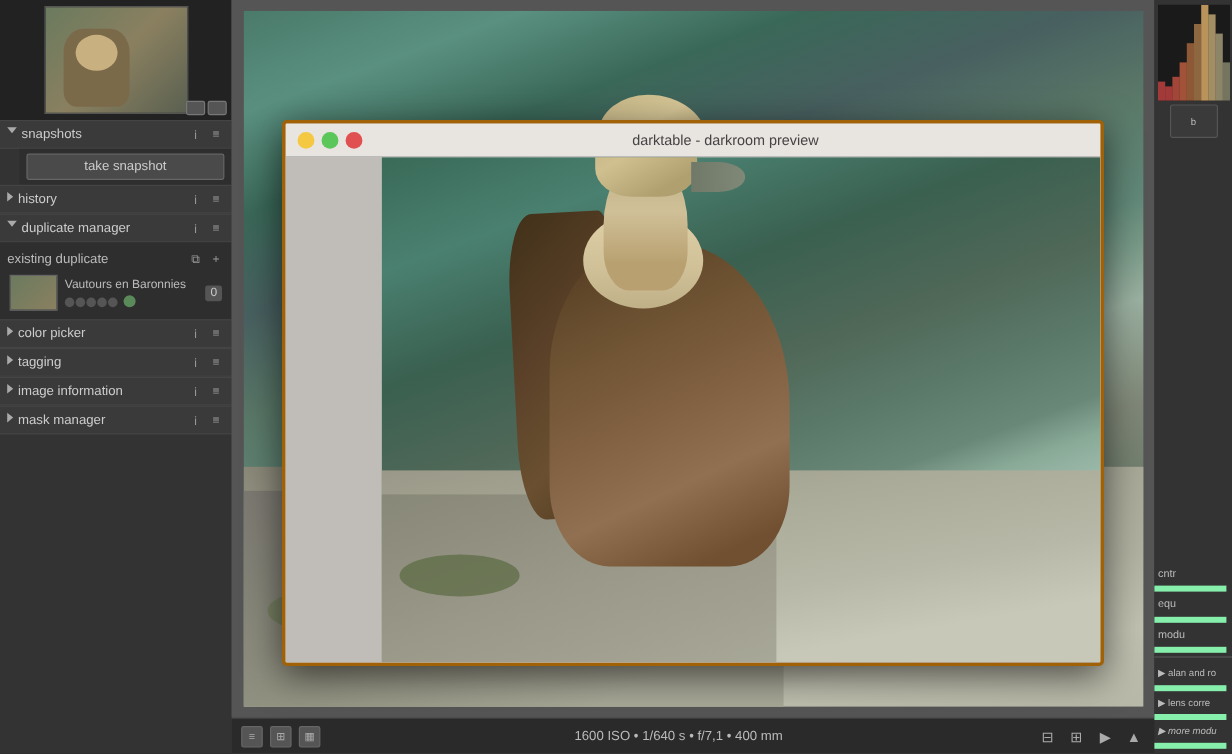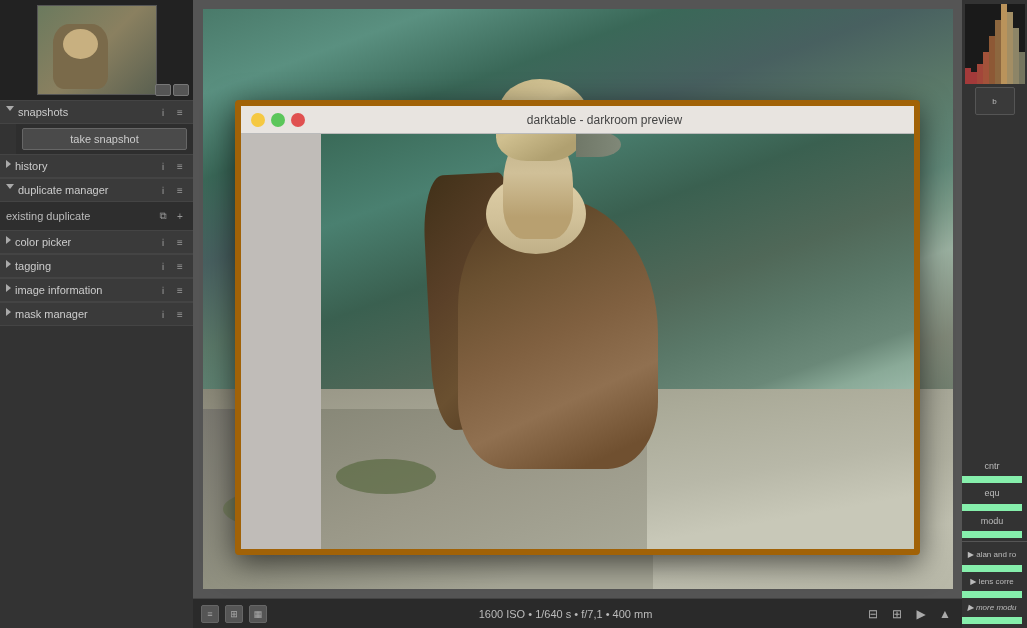--- a/index.html
+++ b/index.html
@@ -525,35 +525,35 @@
       font-size: 12px;
       color: #aaa;
       margin: 1px 0;
     }
 
     .right-text-item {
       width: 60px;
       padding: 4px 3px;
       font-size: 9px;
       color: #bbb;
-      text-align: center;
+      text-align: left;
       cursor: pointer;
-      border-bottom: 7px solid #86efac;
+      border-bottom: 5px solid #86efac;
       line-height: 1.4;
     }
 
     
     .darkroom-popup {
       position: absolute;
       top: 100px;
       left: 235px;
       width: 685px;
       height: 455px;
       background: #d4d0cc;
-      border: 6px solid #a16207;
+      border: 3px solid #a16207;
       border-radius: 4px;
       box-shadow: 0 8px 30px rgba(0,0,0,0.6);
       z-index: 100;
       overflow: hidden;
     }
 
     .popup-titlebar {
       height: 28px;
       background: #e8e4e0;
       display: flex;
@@ -826,20 +826,37 @@
       <div class="icon-btn">≡</div>
     </div>
   </div>
   <div class="duplicate-manager-content">
     <div class="existing-duplicates-header">
       <span>existing duplicate</span>
       <div class="existing-icons">
         <div class="icon-btn">⧉</div>
         <div class="icon-btn">+</div>
       </div>
+    </div>
+    <div class="duplicate-item">
+      <div class="dup-thumb"></div>
+      <div style="flex:1">
+        <div class="dup-info">Vautours en Baronnies</div>
+        <div style="display:flex; align-items:center; gap:3px; margin-top:3px;">
+          <div class="dup-stars">
+            <div class="star"></div>
+            <div class="star"></div>
+            <div class="star"></div>
+            <div class="star"></div>
+            <div class="star"></div>
+          </div>
+          <div class="color-dot"></div>
+        </div>
+      </div>
+      <div class="dup-badge">0</div>
     </div>
   </div>
 
   <div class="section-header">
     <div class="section-header-left">
       <div class="section-arrow arrow-right"></div>
       <span class="section-title">color picker</span>
     </div>
     <div class="section-icons">
       <div class="icon-btn">ℹ</div>

